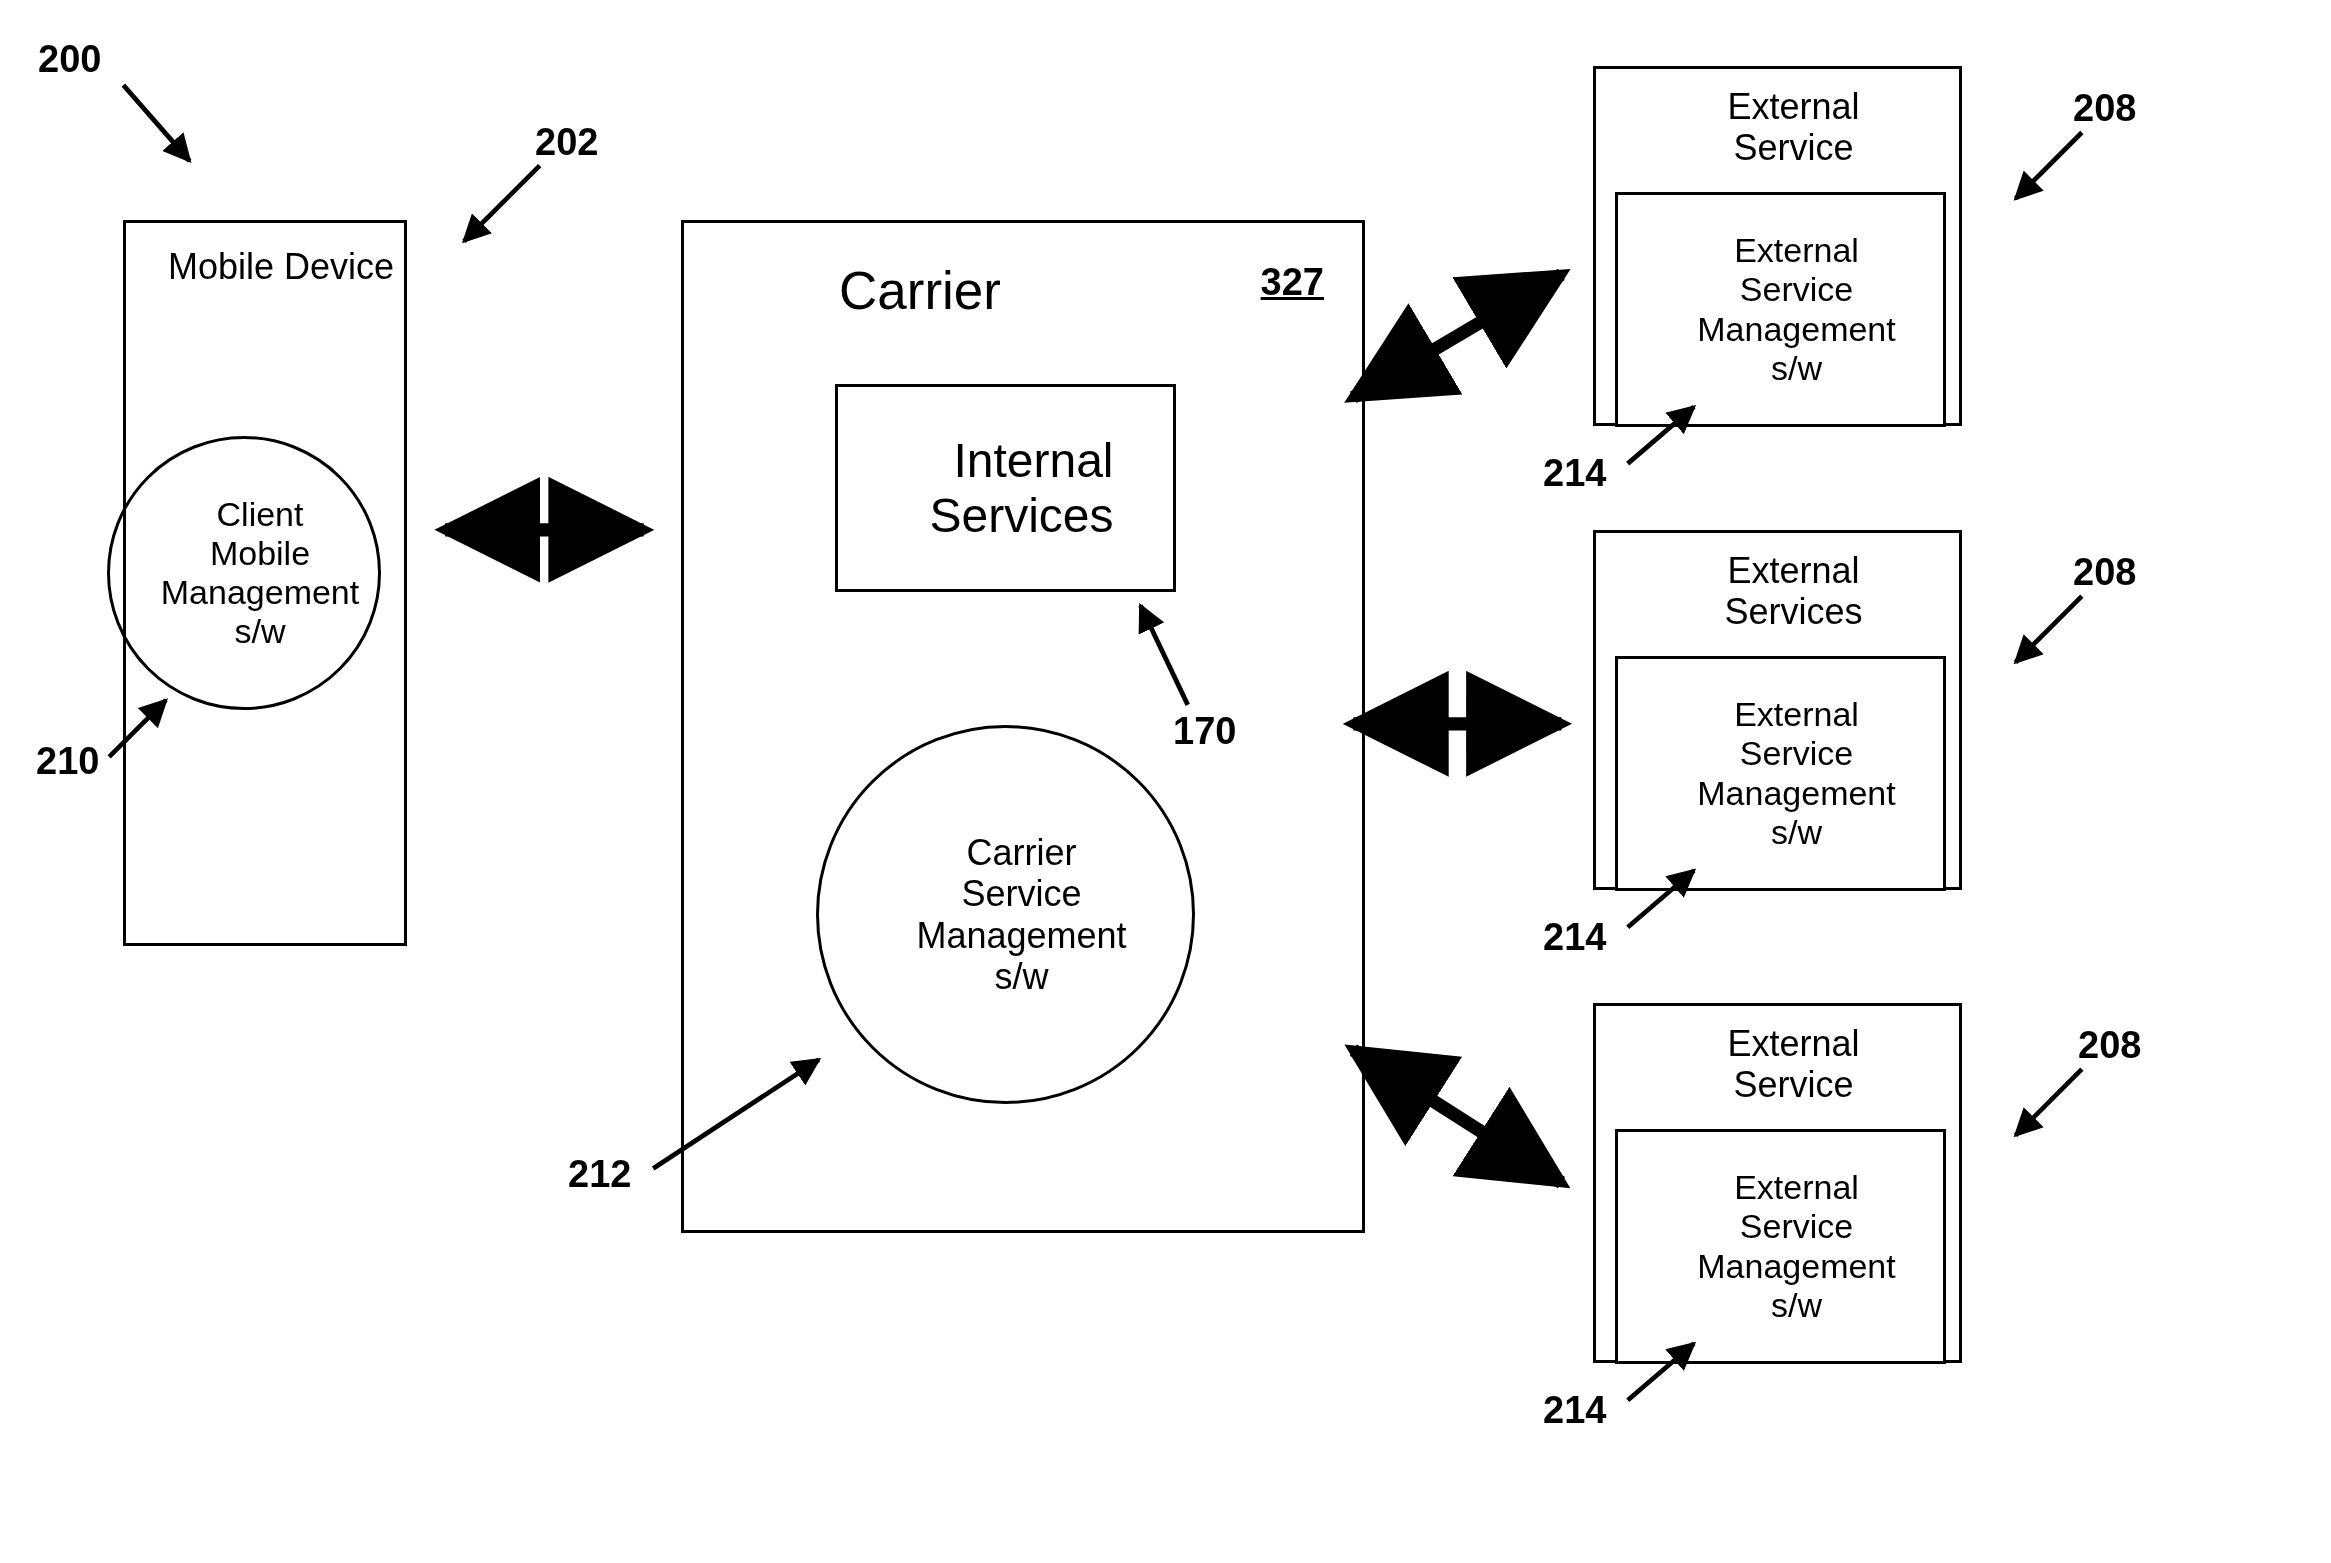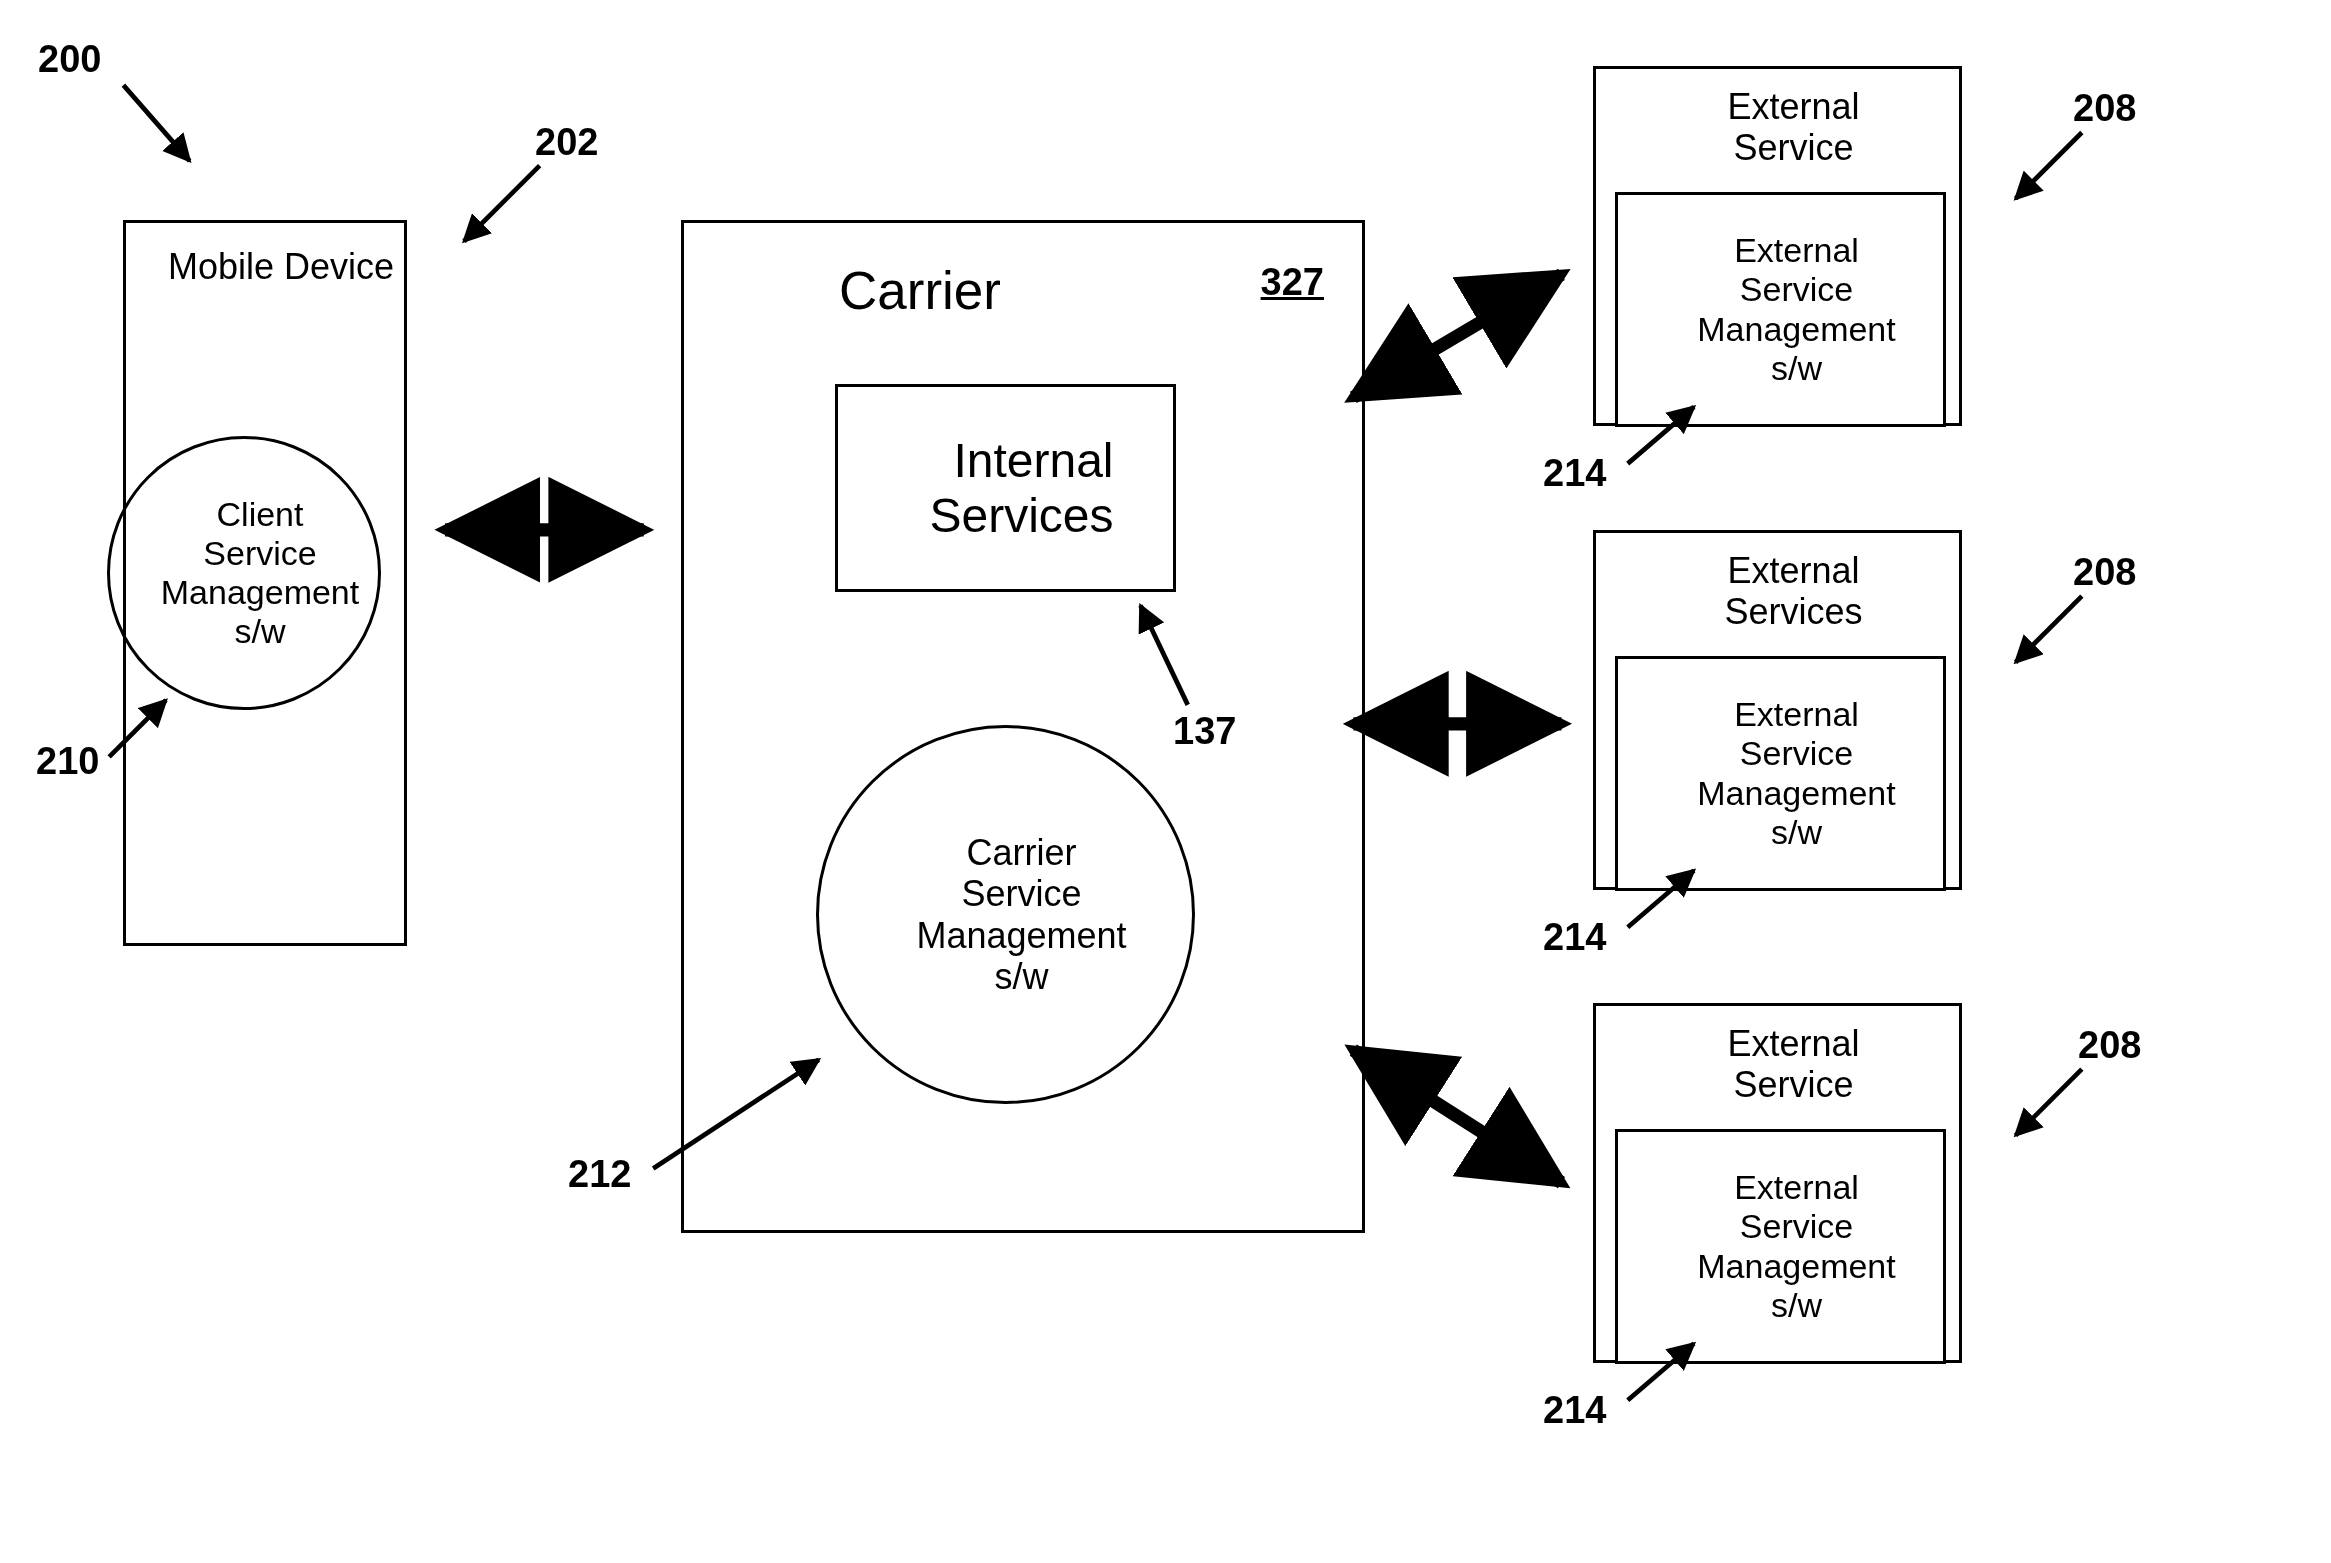--- a/index.html
+++ b/index.html
@@ -17,21 +17,21 @@
     .underline { text-decoration: underline; }
     svg.arrow { position: absolute; overflow: visible; }
   </style>
 </head>
 <body>
 
 <div class="box" style="left:123px; top:220px; width:284px; height:726px;">
   <div class="label" style="left:0; right:0; top:23px; font-size:36px;">Mobile Device</div>
   <div class="circle" style="left:-19px; top:213px; width:274px; height:274px;">
     <div class="label" style="position:static; font-size:34px; white-space:pre-line;">Client
-Service
+Mobile
 Management
 s/w</div>
   </div>
 </div>
 
 <div class="box" style="left:681px; top:220px; width:684px; height:1013px;">
   <div class="label" style="left:123px; top:38px; font-size:53px;">Carrier</div>
   <div class="ref underline" style="right:38px; top:38px;">327</div>
   <div class="box" style="left:151px; top:161px; width:341px; height:208px; display:flex; align-items:center; justify-content:center;">
     <div class="label" style="position:static; font-size:48px; white-space:pre-line;text-align:right;">Internal
@@ -73,21 +73,21 @@
   <div class="box" style="left:19px; top:123px; width:331px; height:235px; display:flex; align-items:center; justify-content:center;">
     <div class="label" style="position:static; font-size:34px; white-space:pre-line;">External
 Service
 Management
 s/w</div>
   </div>
 </div>
 
 <div class="ref" style="left:38px; top:38px;">200</div>
 <div class="ref" style="left:535px; top:121px;">202</div>
-<div class="ref" style="left:1173px; top:710px;">137</div>
+<div class="ref" style="left:1173px; top:710px;">170</div>
 <div class="ref" style="left:2073px; top:87px;">208</div>
 <div class="ref" style="left:2073px; top:551px;">208</div>
 <div class="ref" style="left:2078px; top:1024px;">208</div>
 <div class="ref" style="left:36px; top:740px;">210</div>
 <div class="ref" style="left:568px; top:1153px;">212</div>
 <div class="ref" style="left:1543px; top:452px;">214</div>
 <div class="ref" style="left:1543px; top:916px;">214</div>
 <div class="ref" style="left:1543px; top:1389px;">214</div>
 
 <svg class="arrow" style="left:0; top:0; width:2332px; height:1563px;" viewBox="0 0 2464 1652" width="2332" height="1563">

